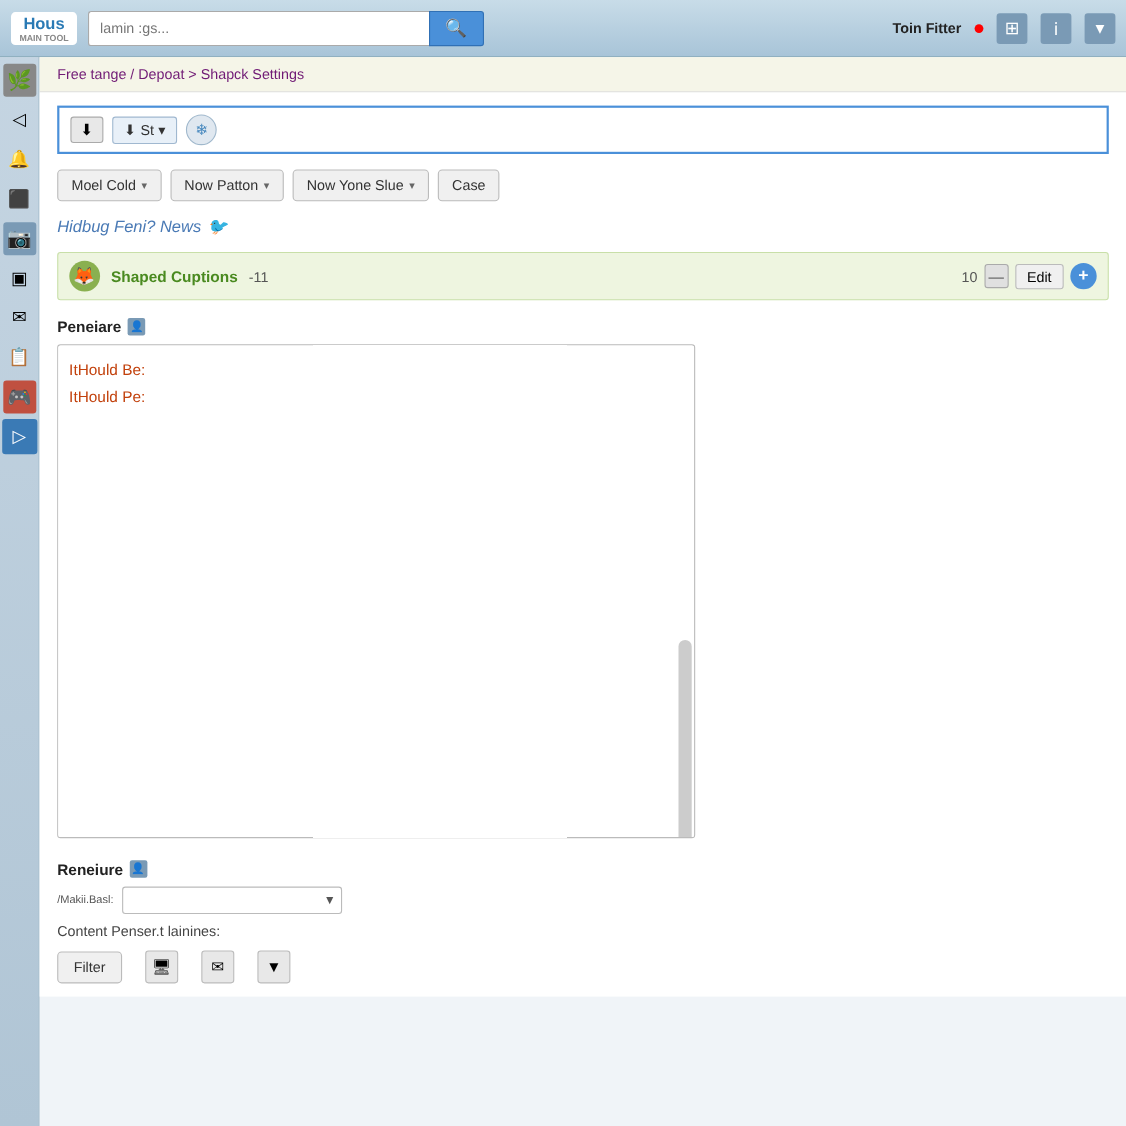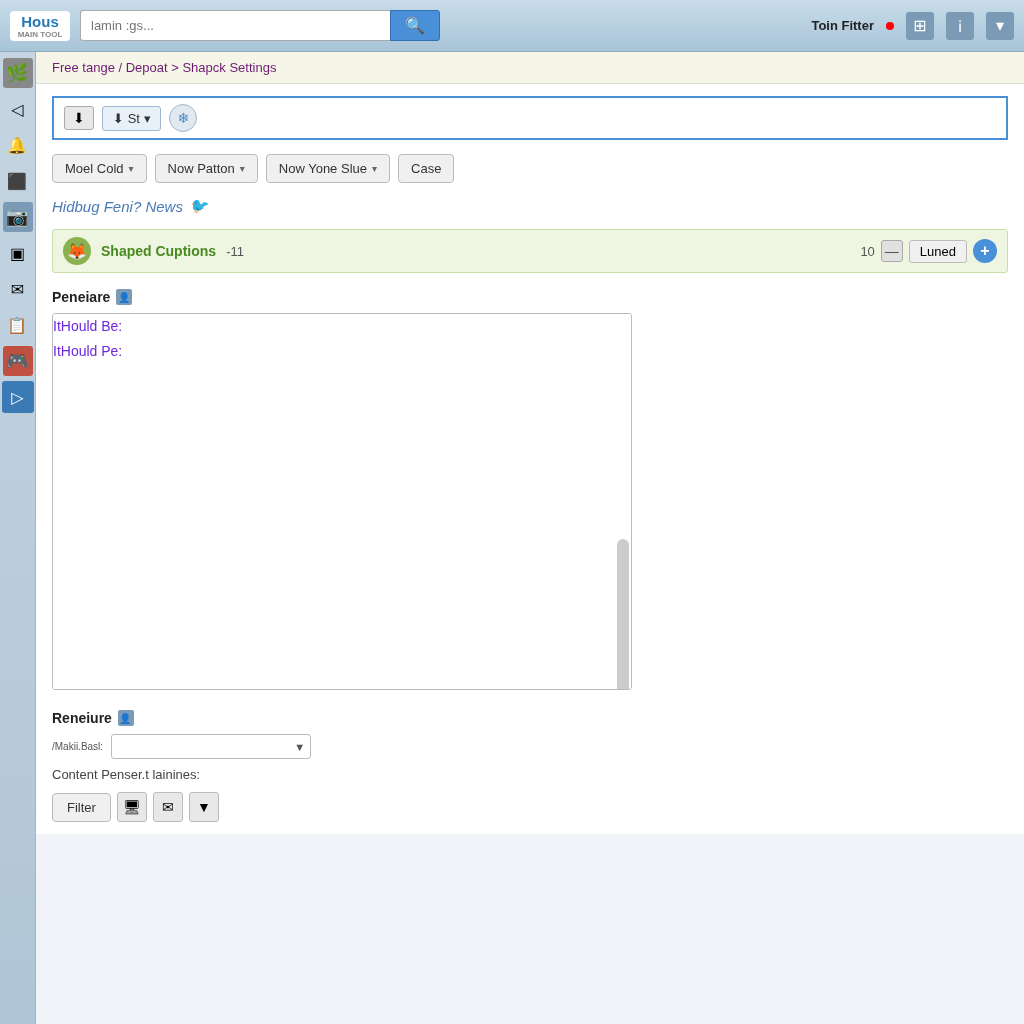--- a/index.html
+++ b/index.html
@@ -281,25 +281,26 @@
       background: #7a9ab5;
       border-radius: 2px;
       display: flex; align-items: center; justify-content: center;
       font-size: 10px; color: white;
     }
     .text-area-box {
       border: 1px solid #bbb;
       border-radius: 3px;
       width: 100%;
       max-width: 580px;
-      height: 377px;
+      height: 449px;
       background: white;
       overflow-y: scroll;
+      padding: 10px;
       font-size: 14px;
-      color: #6d28d9;
+      color: #c2410c;
       line-height: 1.8;
       position: relative;
       margin-bottom: 20px;
     }
     .text-area-scrollbar {
       position: absolute;
       right: 2px;
       top: 60%;
       width: 12px;
       height: 200px;
@@ -340,21 +341,21 @@
     .content-penser {
       color: #444;
       font-size: 13px;
       margin-bottom: 10px;
     }
 
     
     .filter-toolbar {
       display: flex;
       align-items: center;
-      gap: 6px;
+      gap: 21px;
       margin-top: 8px;
     }
     .filter-toolbar-btn {
       background: #f0f0f0;
       border: 1px solid #bbb;
       border-radius: 4px;
       padding: 6px 14px;
       cursor: pointer;
       font-size: 13px;
       color: #333;
@@ -471,21 +472,21 @@
       <div class="shaped-row">
         <div class="shaped-avatar">🦊</div>
         <span class="shaped-label">Shaped Cuptions</span>
         <span class="shaped-count">-11</span>
         <div class="shaped-right">
           <span class="shaped-num">10</span>
           <div class="shaped-minus">
             <span>—</span>
           </div>
           <button class="shaped-edit">
-            <span>Luned</span>
+            <span>Edit</span>
           </button>
           <div class="shaped-plus">+</div>
         </div>
       </div>
 
       <div class="section-label">
         <span>Peneiare</span>
         <div class="section-label-icon">👤</div>
       </div>
       <div class="text-area-box" style="position:relative;">

